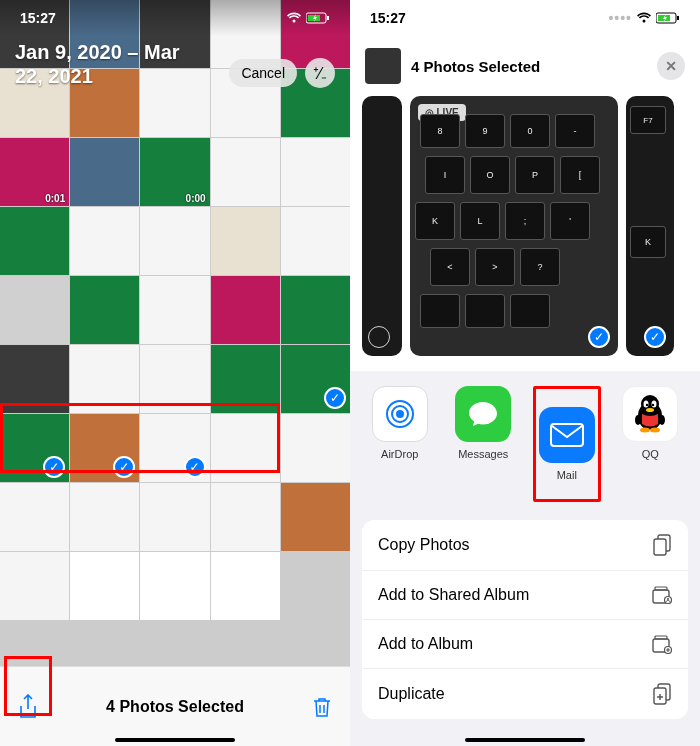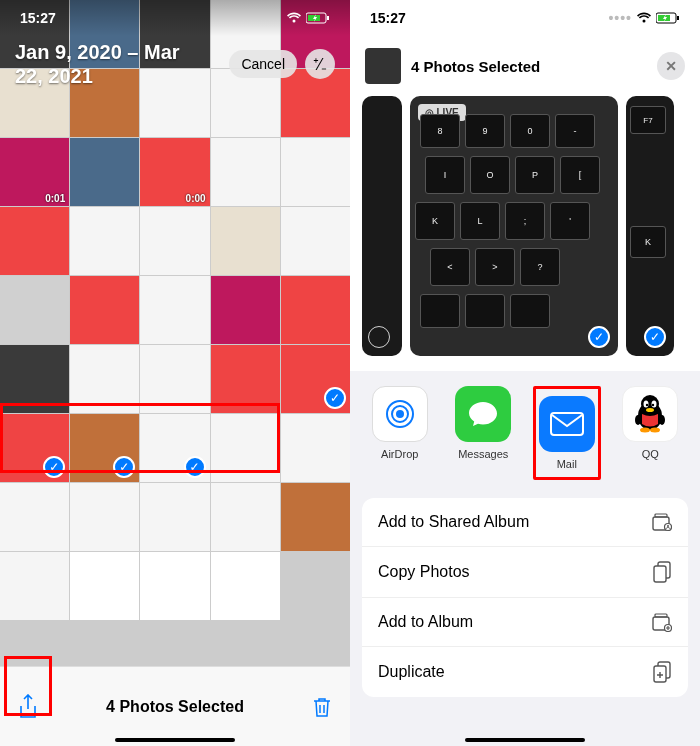--- a/index.html
+++ b/index.html
@@ -2,29 +2,29 @@
 <html><head>
 <meta charset="utf-8">
 <style>
 *{margin:0;padding:0;box-sizing:border-box;font-family:-apple-system,BlinkMacSystemFont,sans-serif}
 body{background:#fff;width:700px;height:746px;display:flex;overflow:hidden}
 .screen{width:350px;height:746px;position:relative;background:#fff;overflow:hidden}
 .status-bar{height:36px;display:flex;justify-content:space-between;align-items:center;padding:13px 20px;font-weight:600;font-size:14px}
 .status-right{display:flex;gap:4px;align-items:center}
 .screen.left .status-bar{background:linear-gradient(rgba(0,0,0,.3),transparent);color:#fff;position:absolute;top:0;left:0;right:0;z-index:5}
 .screen.right .status-bar{color:#000}
-.header-left{position:absolute;top:40px;left:0;right:0;z-index:5;padding:0 15px;display:flex;justify-content:space-between;align-items:center}
+.header-left{position:absolute;top:40px;left:0;right:0;z-index:5;padding:0 15px;display:flex;justify-content:space-between;align-items:flex-end}
 .date-title{color:#fff;font-size:20px;font-weight:700;text-shadow:0 1px 2px rgba(0,0,0,.5);line-height:1.2;max-width:170px}
 .header-actions{display:flex;gap:8px;align-items:center}
 .cancel-btn{background:rgba(230,230,230,.9);color:#000;border:none;padding:6px 12px;border-radius:14px;font-size:14px}
 .edit-btn{width:30px;height:30px;border-radius:15px;background:rgba(230,230,230,.9);display:flex;align-items:center;justify-content:center;font-size:16px}
 .grid{position:absolute;top:0;left:0;right:0;bottom:80px;display:grid;grid-template-columns:repeat(5,1fr);grid-auto-rows:68px;gap:1px;background:#ccc;overflow:hidden}
 .thumb{background:#888;position:relative;overflow:hidden}
 .thumb.d1{background:#3a3a3a}
-.thumb.d2{background:#ef4444}
+.thumb.d2{background:#15803d}
 .thumb.d3{background:#f5f5f5}
 .thumb.d4{background:#e8e0d0}
 .thumb.d5{background:#be185d}
 .thumb.d6{background:#c0703a}
 .thumb.d7{background:#4a6a8a}
 .thumb.d8{background:#d0d0d0}
 .dur{position:absolute;bottom:2px;right:4px;color:#fff;font-size:10px;font-weight:600;text-shadow:0 0 2px #000}
 .check{position:absolute;bottom:4px;right:4px;width:22px;height:22px;border-radius:50%;background:#007aff;border:2px solid #fff;display:flex;align-items:center;justify-content:center;color:#fff;font-size:12px}
 .red-box{border:3px solid red;position:absolute;z-index:10;pointer-events:none}
 .rb1{left:0;top:403px;width:280px;height:70px}
@@ -52,21 +52,21 @@
 .key{position:absolute;background:#111;border:1px solid #555;color:#eee;font-size:9px;display:flex;align-items:center;justify-content:center;border-radius:3px}
 .lower-area{background:#f2f2f6;padding-top:15px;flex:1}
 .app-row{display:flex;justify-content:space-around;padding:0 8px 18px}
 .app{display:flex;flex-direction:column;align-items:center;gap:6px;width:68px}
 .app-ico{width:56px;height:56px;border-radius:13px;display:flex;align-items:center;justify-content:center;font-size:28px;color:#fff}
 .app-label{font-size:11px;color:#333}
 .ai-airdrop{background:#fff;border:1px solid #ddd}
 .ai-msg{background:#2ecc40}
 .ai-mail{background:#0a7aff}
 .ai-qq{background:#fff;border:1px solid #eee}
-.red-box3{border:3px solid red;padding:7px}
+.red-box3{border:3px solid red;padding:18px}
 .action-list{background:#fff;border-radius:12px;margin:0 12px}
 .action-item{display:flex;justify-content:space-between;align-items:center;padding:14px 16px;border-bottom:1px solid #eee;font-size:16px}
 .action-item:last-child{border-bottom:none}
 .action-ico{color:#555;font-size:18px}
 .chev{font-size:11px;color:#007aff}
 svg{display:block}
 </style>
 </head>
 <body>
 
@@ -287,41 +287,41 @@
               <ellipse cx="23" cy="36" rx="5" ry="2.5" fill="#ff9800"></ellipse>
               <path d="M10 20q8 4 16 0v10q-8 5-16 0z" fill="#e33"></path>
             </svg>
         </div>
         <span class="app-label">QQ</span>
       </div>
     </div>
 
     <div class="action-list">
       <div class="action-item">
+        <span>Copy Photos</span>
+        <span class="action-ico">
+          <svg width="20" height="22" viewBox="0 0 20 22">
+              <rect x="6" y="1" width="12" height="16" rx="2" fill="none" stroke="#555" stroke-width="1.4"></rect>
+              <rect x="2" y="5" width="12" height="16" rx="2" fill="#fff" stroke="#555" stroke-width="1.4"></rect>
+            </svg>
+        </span>
+      </div>
+      <div class="action-item">
         <span>Add to Shared Album</span>
         <span class="action-ico">
           <svg width="22" height="20" viewBox="0 0 22 20">
               <rect x="3" y="5" width="16" height="13" rx="2" fill="none" stroke="#555" stroke-width="1.4"></rect>
               <rect x="5" y="2" width="12" height="3" rx="1" fill="none" stroke="#555" stroke-width="1.2"></rect>
               <circle cx="18" cy="15" r="3.5" fill="#fff" stroke="#555" stroke-width="1.2"></circle>
               <circle cx="18" cy="14" r="1" fill="#555"></circle>
               <path d="M16 17c0-1 1-1.5 2-1.5s2 .5 2 1.5" fill="none" stroke="#555"></path>
             </svg>
         </span>
       </div>
       <div class="action-item">
-        <span>Copy Photos</span>
-        <span class="action-ico">
-          <svg width="20" height="22" viewBox="0 0 20 22">
-              <rect x="6" y="1" width="12" height="16" rx="2" fill="none" stroke="#555" stroke-width="1.4"></rect>
-              <rect x="2" y="5" width="12" height="16" rx="2" fill="#fff" stroke="#555" stroke-width="1.4"></rect>
-            </svg>
-        </span>
-      </div>
-      <div class="action-item">
         <span>Add to Album</span>
         <span class="action-ico">
           <svg width="22" height="20" viewBox="0 0 22 20">
               <rect x="3" y="5" width="16" height="13" rx="2" fill="none" stroke="#555" stroke-width="1.4"></rect>
               <rect x="5" y="2" width="12" height="3" rx="1" fill="none" stroke="#555" stroke-width="1.2"></rect>
               <circle cx="18" cy="16" r="3.5" fill="#fff" stroke="#555" stroke-width="1.2"></circle>
               <path d="M18 14v4M16 16h4" stroke="#555" stroke-width="1.2"></path>
             </svg>
         </span>
       </div>

